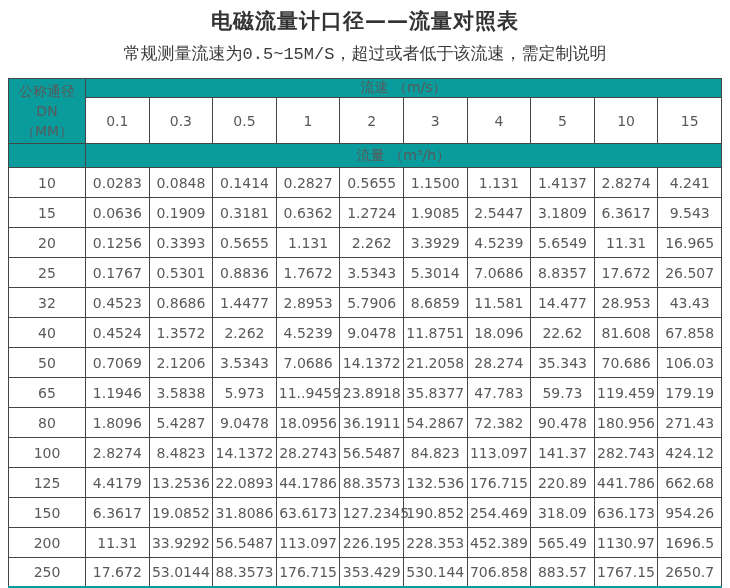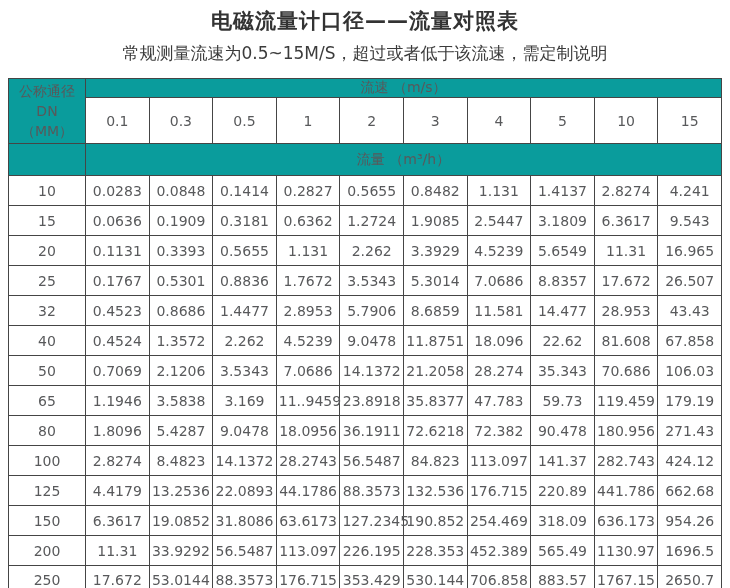--- a/index.html
+++ b/index.html
@@ -14,42 +14,42 @@
   body{
     width:730px;height:588px;background:#ffffff;overflow:hidden;
     font-family:"DejaVu Sans","Liberation Sans",sans-serif;
   }
   .page-title{
     margin:7px 16px 7px;text-align:center;
     font-size:21px;font-weight:bold;color:#333333;letter-spacing:1px;
   }
   .page-subtitle{
     margin:0 0 13px;text-align:center;
-    font-size:17px;font-weight:normal;color:#3b3b3b;
+    font-size:17px;font-weight:normal;color:#3b3b3b;font-family:Liberation Mono, monospace;
   }
   table.flow-table{
     width:714px;margin:0 8px;
     border-collapse:collapse;table-layout:fixed;
     border:1px solid var(--border);
     border-bottom:3px solid var(--teal);
   }
   table.flow-table td{
     border:1px solid var(--border);
     text-align:center;vertical-align:middle;
     font-size:14px;color:var(--data-text);
     padding:0 2px;
   }
   col.dn-col{width:77px;}
   td.teal-cell{
     background:var(--teal);color:var(--header-text);
     font-size:15px;
   }
   tr.band-row-top{height:17px;}
   tr.vel-values-row{height:46px;}
-  tr.band-row-flow{height:32px;}
+  tr.band-row-flow{height:24px;}
   tbody.data-body tr{height:30px;}
   td.corner-cell{font-size:13px;line-height:1.45;}
   td.corner-cell span{display:block;}
   td.vel-cell{font-size:15px;color:var(--vel-text);}
   td.dn-cell{font-size:14px;color:var(--data-text);}
 </style>
 </head>
 <body>
 
 <h1 class="page-title">电磁流量计口径——流量对照表</h1>
@@ -95,42 +95,42 @@
     </tr>
   </tbody>
   <tbody class="data-body">
       <tr>
         <td class="dn-cell">10</td>
         <td>0.0283</td>
         <td>0.0848</td>
         <td>0.1414</td>
         <td>0.2827</td>
         <td>0.5655</td>
-        <td>0.8482</td>
+        <td>1.1500</td>
         <td>1.131</td>
         <td>1.4137</td>
         <td>2.8274</td>
         <td>4.241</td>
       </tr>
       <tr>
         <td class="dn-cell">15</td>
         <td>0.0636</td>
         <td>0.1909</td>
         <td>0.3181</td>
         <td>0.6362</td>
         <td>1.2724</td>
         <td>1.9085</td>
         <td>2.5447</td>
         <td>3.1809</td>
         <td>6.3617</td>
         <td>9.543</td>
       </tr>
       <tr>
         <td class="dn-cell">20</td>
-        <td>0.1131</td>
+        <td>0.1256</td>
         <td>0.3393</td>
         <td>0.5655</td>
         <td>1.131</td>
         <td>2.262</td>
         <td>3.3929</td>
         <td>4.5239</td>
         <td>5.6549</td>
         <td>11.31</td>
         <td>16.965</td>
       </tr>
@@ -183,37 +183,37 @@
         <td>21.2058</td>
         <td>28.274</td>
         <td>35.343</td>
         <td>70.686</td>
         <td>106.03</td>
       </tr>
       <tr>
         <td class="dn-cell">65</td>
         <td>1.1946</td>
         <td>3.5838</td>
-        <td>3.169</td>
+        <td>5.973</td>
         <td>11..9459</td>
         <td>23.8918</td>
         <td>35.8377</td>
         <td>47.783</td>
         <td>59.73</td>
         <td>119.459</td>
         <td>179.19</td>
       </tr>
       <tr>
         <td class="dn-cell">80</td>
         <td>1.8096</td>
         <td>5.4287</td>
         <td>9.0478</td>
         <td>18.0956</td>
         <td>36.1911</td>
-        <td>72.6218</td>
+        <td>54.2867</td>
         <td>72.382</td>
         <td>90.478</td>
         <td>180.956</td>
         <td>271.43</td>
       </tr>
       <tr>
         <td class="dn-cell">100</td>
         <td>2.8274</td>
         <td>8.4823</td>
         <td>14.1372</td>

